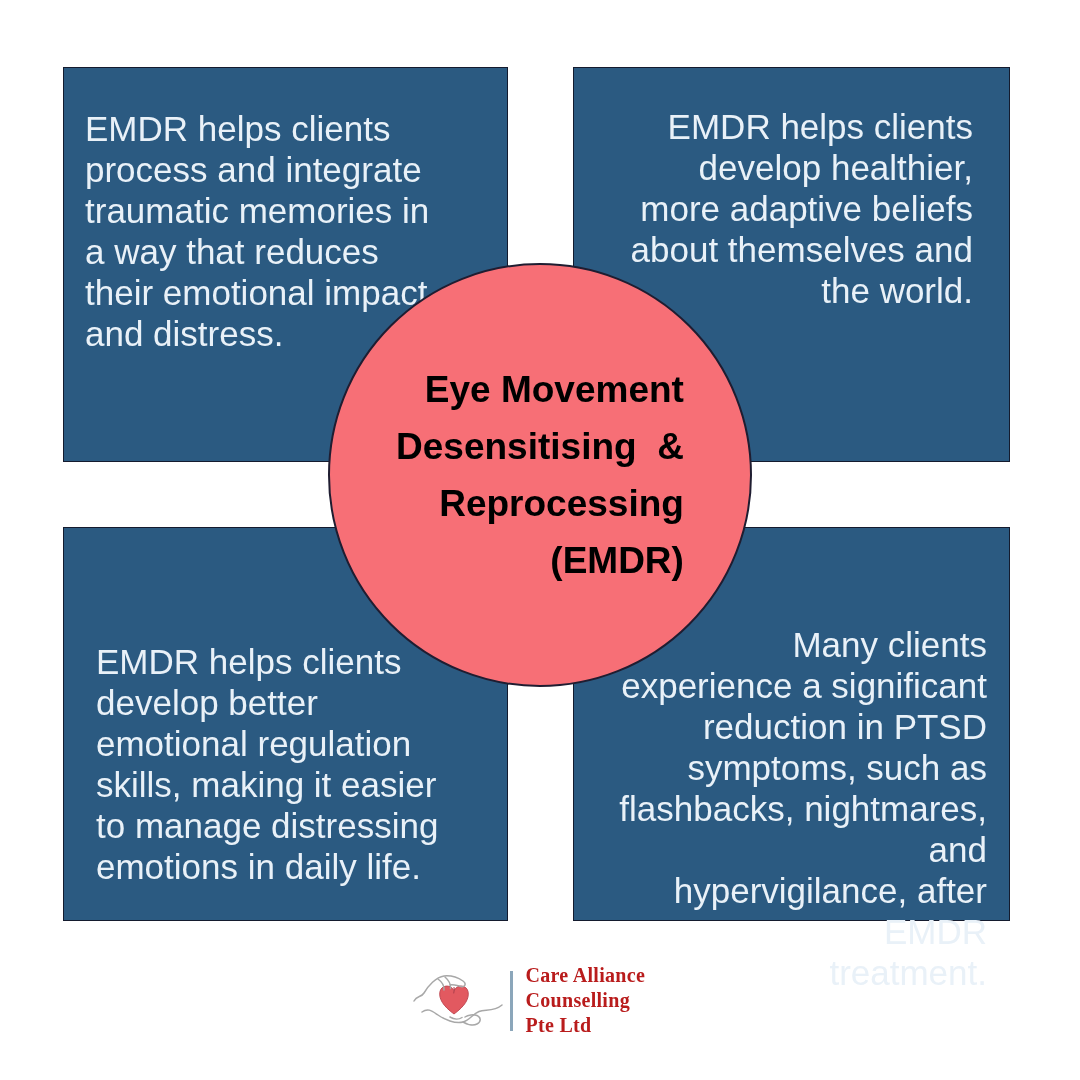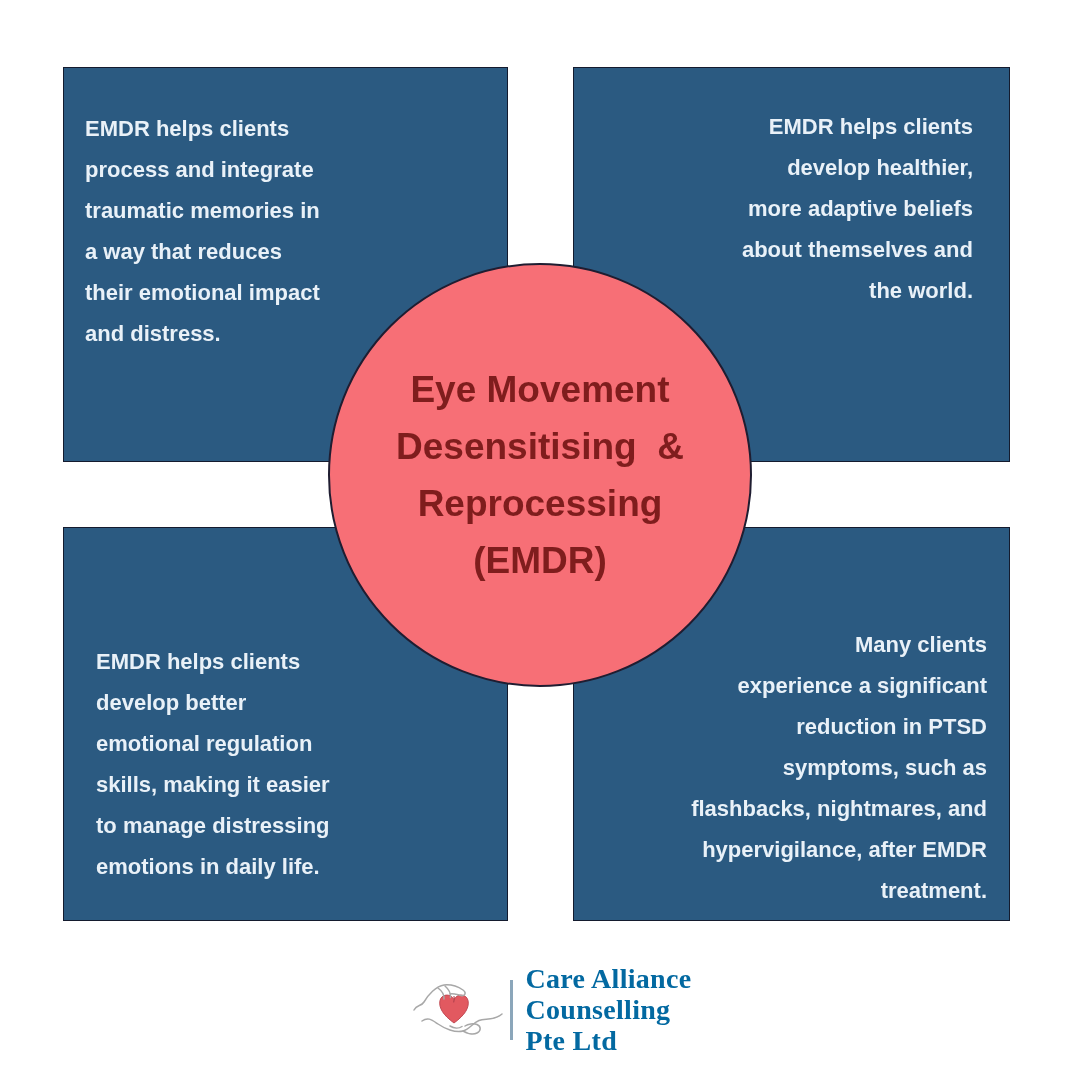--- a/index.html
+++ b/index.html
@@ -17,24 +17,24 @@
     border: 1.5px solid #141b2e;
     box-sizing: border-box;
   }
   .box-tl { left: 63px;  top: 67px;  width: 445px; height: 395px; }
   .box-tr { left: 573px; top: 67px;  width: 437px; height: 395px; }
   .box-bl { left: 63px;  top: 527px; width: 445px; height: 394px; }
   .box-br { left: 573px; top: 527px; width: 437px; height: 394px; }
   .box p {
     margin: 0;
     color: #e9f1f8;
-    font-size: 22px;
+    font-size: 35px;
     line-height: 41px;
     white-space: pre-line;
-    font-weight: 700;
+    font-weight: 400;
   }
   .box-tl p { margin: 40px 14px 0 21px;  text-align: left;  }
   .box-tr p { margin: 38px 36px 0 14px;  text-align: right; }
   .box-bl p { margin: 113px 14px 0 32px; text-align: left;  }
   .box-br p { margin: 96px 22px 0 10px;  text-align: right; }
 
   .circle {
     position: absolute;
     left: 328px;
     top: 263px;
@@ -45,25 +45,25 @@
     border: 2px solid #1f1d31;
     box-sizing: border-box;
     display: flex;
     align-items: center;
     justify-content: center;
     z-index: 5;
   }
   .circle h1 {
     margin: 12px;
     padding: 0 30px;
-    color: #7f1d1d;
+    color: #000000;
     font-size: 37px;
     line-height: 57px;
     font-weight: 700;
-    text-align: center;
+    text-align: right;
     white-space: pre-line;
   }
 
   .logo {
     position: absolute;
     left: 412px;
     top: 963px;
     display: flex;
     align-items: center;
     z-index: 6;
@@ -71,23 +71,23 @@
   .logo-icon { width: 92px; height: 66px; margin-right: 6px; }
   .logo-divider {
     width: 2.5px;
     height: 60px;
     background: #8ba6ba;
     margin-right: 13px;
   }
   .logo-name {
     font-family: "Liberation Serif", serif;
     font-weight: 700;
-    color: #0369a1;
-    font-size: 28px;
-    line-height: 31px;
+    color: #b91c1c;
+    font-size: 20px;
+    line-height: 25px;
     white-space: pre-line;
     letter-spacing: 0.3px;
   }
 </style>
 </head>
 <body>
 
 <div class="canvas">
 
   <section class="box box-tl">

